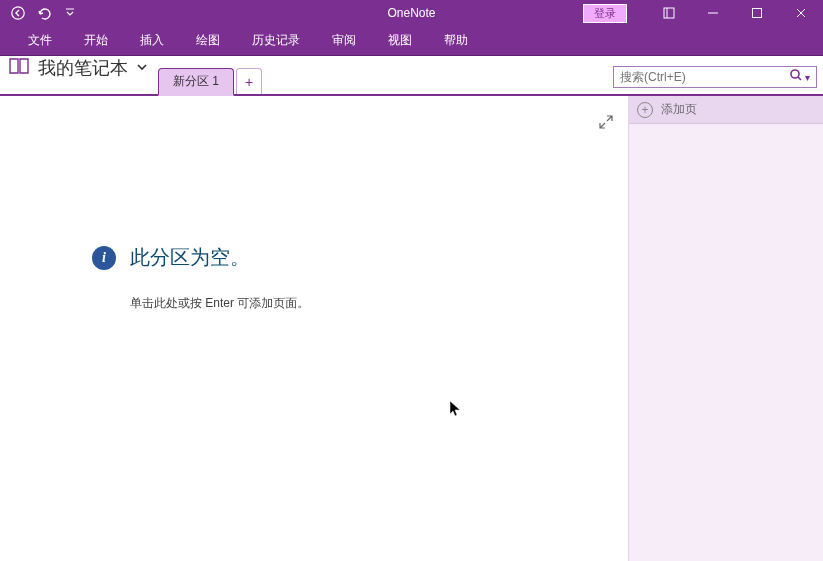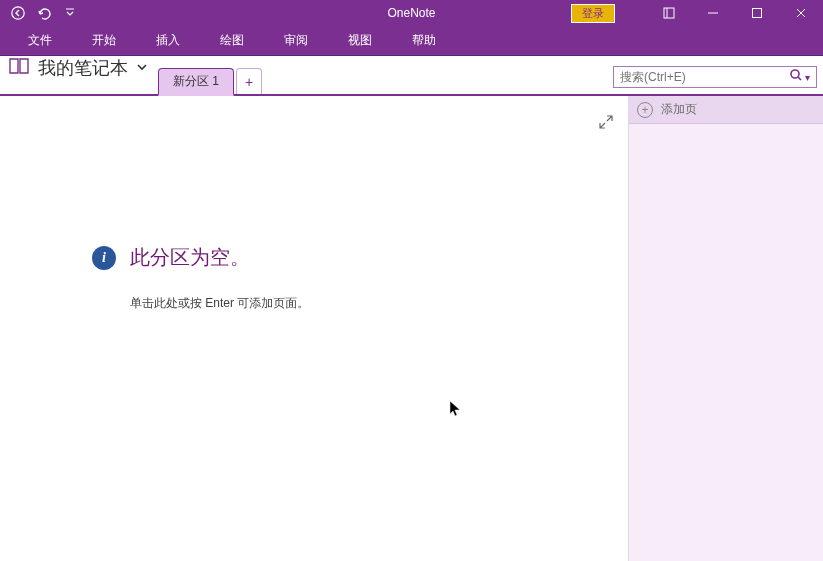--- a/index.html
+++ b/index.html
@@ -6,26 +6,26 @@
   html, body { width: 823px; height: 561px; overflow: hidden; }
   .window { width: 823px; height: 561px; display: flex; flex-direction: column; background: #fff; }
 
   
   .titlebar { height: 26px; background: #7b2f91; display: flex; align-items: center; color: #fff; font-size: 12px; position: relative; }
   .tb-left { display: flex; align-items: center; padding-left: 6px; gap: 2px; }
   .tb-btn { width: 24px; height: 22px; display: flex; align-items: center; justify-content: center; }
   .tb-btn svg { stroke: #fff; fill: none; }
   .tb-title { position: absolute; left: 0; right: 0; text-align: center; pointer-events: none; font-size: 12px; }
   .tb-right { margin-left: auto; display: flex; align-items: center; }
-  .login-btn { background: #eab308; color: #7b2f91; font-size: 11px; padding: 1px 10px; margin-right: 32px; border: 1px solid #fff; }
+  .login-btn { background: #f0abfc; color: #7b2f91; font-size: 11px; padding: 1px 10px; margin-right: 20px; border: 1px solid #fff; }
   .winctrl { width: 44px; height: 26px; display: flex; align-items: center; justify-content: center; }
   .winctrl svg { stroke: #fff; fill: none; stroke-width: 1; }
 
   
-  .ribbon { height: 30px; background: #7b2f91; display: flex; align-items: center; padding-left: 14px; gap: 12px; border-bottom: 1px solid #5a2270; }
+  .ribbon { height: 30px; background: #7b2f91; display: flex; align-items: center; padding-left: 14px; gap: 4px; border-bottom: 1px solid #5a2270; }
   .ribbon-tab { color: #fff; font-size: 12px; padding: 0 14px; height: 30px; display: flex; align-items: center; }
 
   
   .nbbar { height: 40px; background: #fff; border-bottom: 2px solid #7b2f91; display: flex; align-items: flex-end; position: relative; }
   .nb-left { display: flex; align-items: center; padding: 0 10px 12px 8px; gap: 8px; height: 40px; }
   .nb-icon svg { stroke: #7b2f91; fill: none; stroke-width: 1.4; }
   .nb-name { font-size: 18px; color: #333; }
   .nb-chev svg { stroke: #333; fill: none; }
   .section-tabs { display: flex; align-items: flex-end; height: 100%; }
   .section-tab { height: 28px; padding: 0 14px; display: flex; align-items: center; font-size: 12px; border-top-left-radius: 4px; border-top-right-radius: 4px; margin-right: 2px; position: relative; }
@@ -38,21 +38,21 @@
   .searchbox svg { stroke:#7b2f91; fill:none; stroke-width:1.6;}
 
   
   .body { flex: 1; display: flex; min-height: 0; }
   .content { flex: 1; position: relative; background: #fff; }
   .expand { position: absolute; top: 18px; right: 14px; }
   .expand svg { stroke: #666; fill: none; stroke-width:1.2; }
   .empty-block { position: absolute; left: 92px; top: 148px; }
   .empty-head { display: flex; align-items: center; gap: 14px; }
   .info-icon { width: 24px; height: 24px; border-radius: 50%; background: #2b579a; color: #fff; display:flex; align-items:center; justify-content:center; font-style: italic; font-family: Georgia, serif; font-weight:bold; font-size:14px;}
-  .empty-title { font-size: 20px; color: #701a75; }
+  .empty-title { font-size: 20px; color: #0c4a6e; }
   .empty-sub { font-size: 12px; color: #404040; margin-top: 24px; margin-left: 38px; }
 
   .pagepanel { width: 195px; background: #f6edf9; border-left: 1px solid #e4d4ec; display:flex; flex-direction:column; }
   .addpage { height: 28px; background: #e9d7f0; display:flex; align-items:center; gap:8px; padding-left:8px; color:#6b6b6b; font-size:12px; border-bottom:1px solid #d9c2e4;}
   .addpage .plus { width:16px; height:16px; border:1.4px solid #888; border-radius:50%; display:flex; align-items:center; justify-content:center; font-size:12px; line-height:1; color:#888;}
   
   .cursor { position: absolute; left: 449px; top: 304px; pointer-events:none;}
   .cursor svg { fill:#000; stroke:#fff; stroke-width:0.5;}
 </style>
 </head>
@@ -104,20 +104,21 @@
           </svg>
       </div>
     </div>
   </div>
 
   <div class="ribbon">
     <div class="ribbon-tab">文件</div>
     <div class="ribbon-tab">开始</div>
     <div class="ribbon-tab">插入</div>
     <div class="ribbon-tab">绘图</div>
+    <div class="ribbon-tab">历史记录</div>
     <div class="ribbon-tab">审阅</div>
     <div class="ribbon-tab">视图</div>
     <div class="ribbon-tab">帮助</div>
   </div>
 
   <div class="nbbar">
     <div class="nb-left">
       <span class="nb-icon">
         <svg width="22" height="20" viewBox="0 0 22 20">
             <path d="M2 3h8v14H2zM12 3h8v14h-8zM10 3v14"></path>

